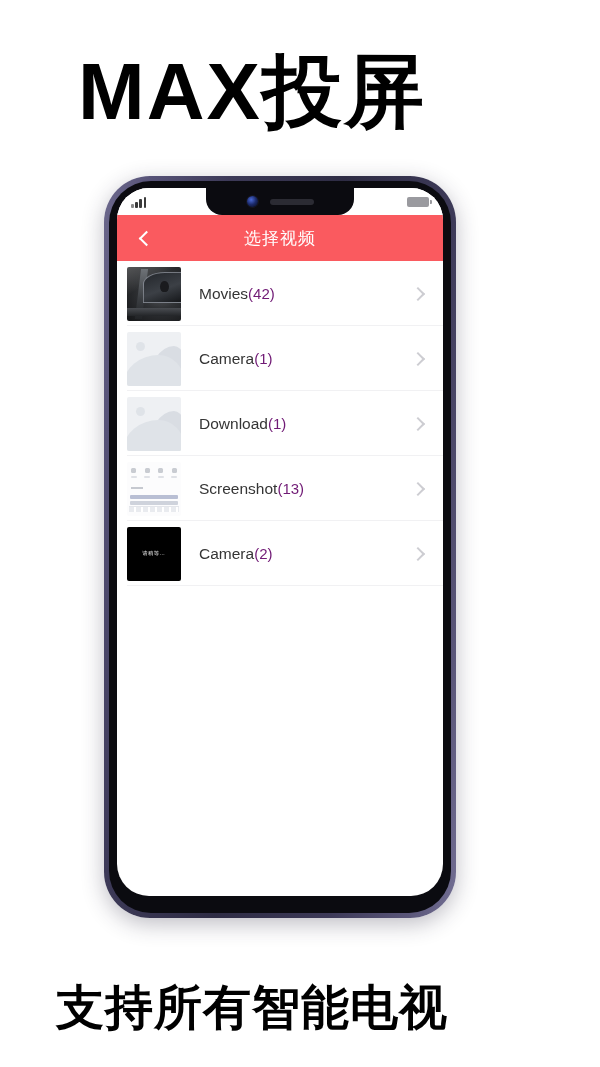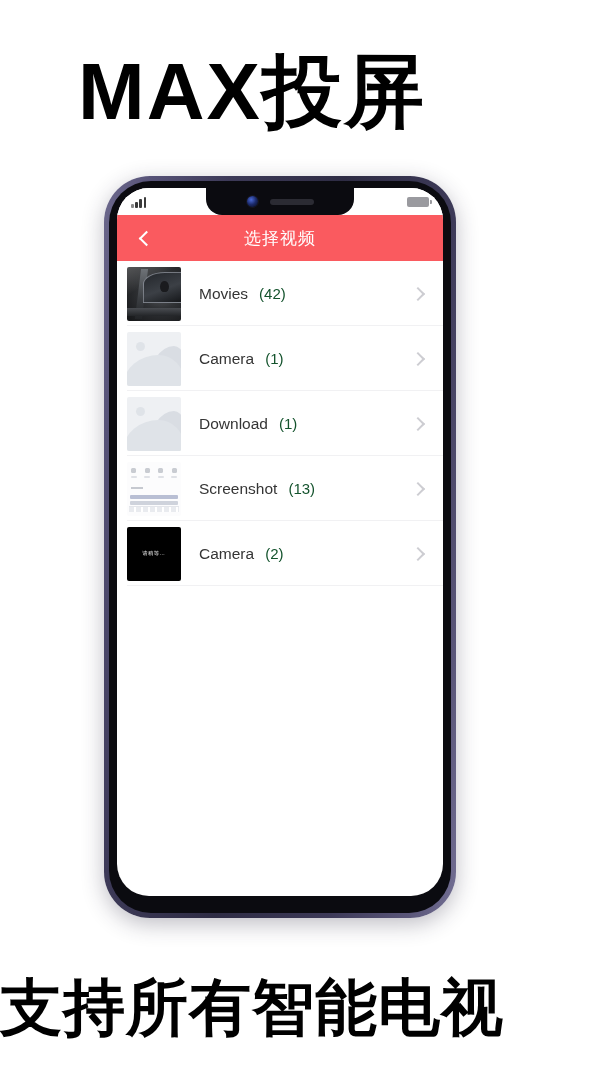--- a/index.html
+++ b/index.html
@@ -31,21 +31,21 @@
     white-space: nowrap;
   }
   .promo-top {
     top: 44px;
     font-size: 80px;
     line-height: 96px;
     letter-spacing: 2px;
   }
   .promo-bottom {
     top: 968px;
-    font-size: 62px;
+    font-size: 48px;
     line-height: 80px;
     letter-spacing: 1px;
   }
 
   
   #phone {
     position: absolute;
     left: 104px;
     top: 176px;
     width: 352px;
@@ -383,23 +383,23 @@
   }
 
   .row-label {
     flex: 1 1 auto;
     padding-left: 18px;
     font-size: 15.5px;
     color: #353535;
     white-space: nowrap;
   }
   .row-count {
-    color: #14532d;
+    color: #701a75;
     font-size: 15px;
-    margin-left: 11px;
+    margin-left: 0;
   }
   .chev-right {
     flex: 0 0 auto;
     width: 10px;
     height: 10px;
     border-top: 2px solid #cdcdd2;
     border-right: 2px solid #cdcdd2;
     transform: rotate(45deg);
     margin-right: 6px;
   }

